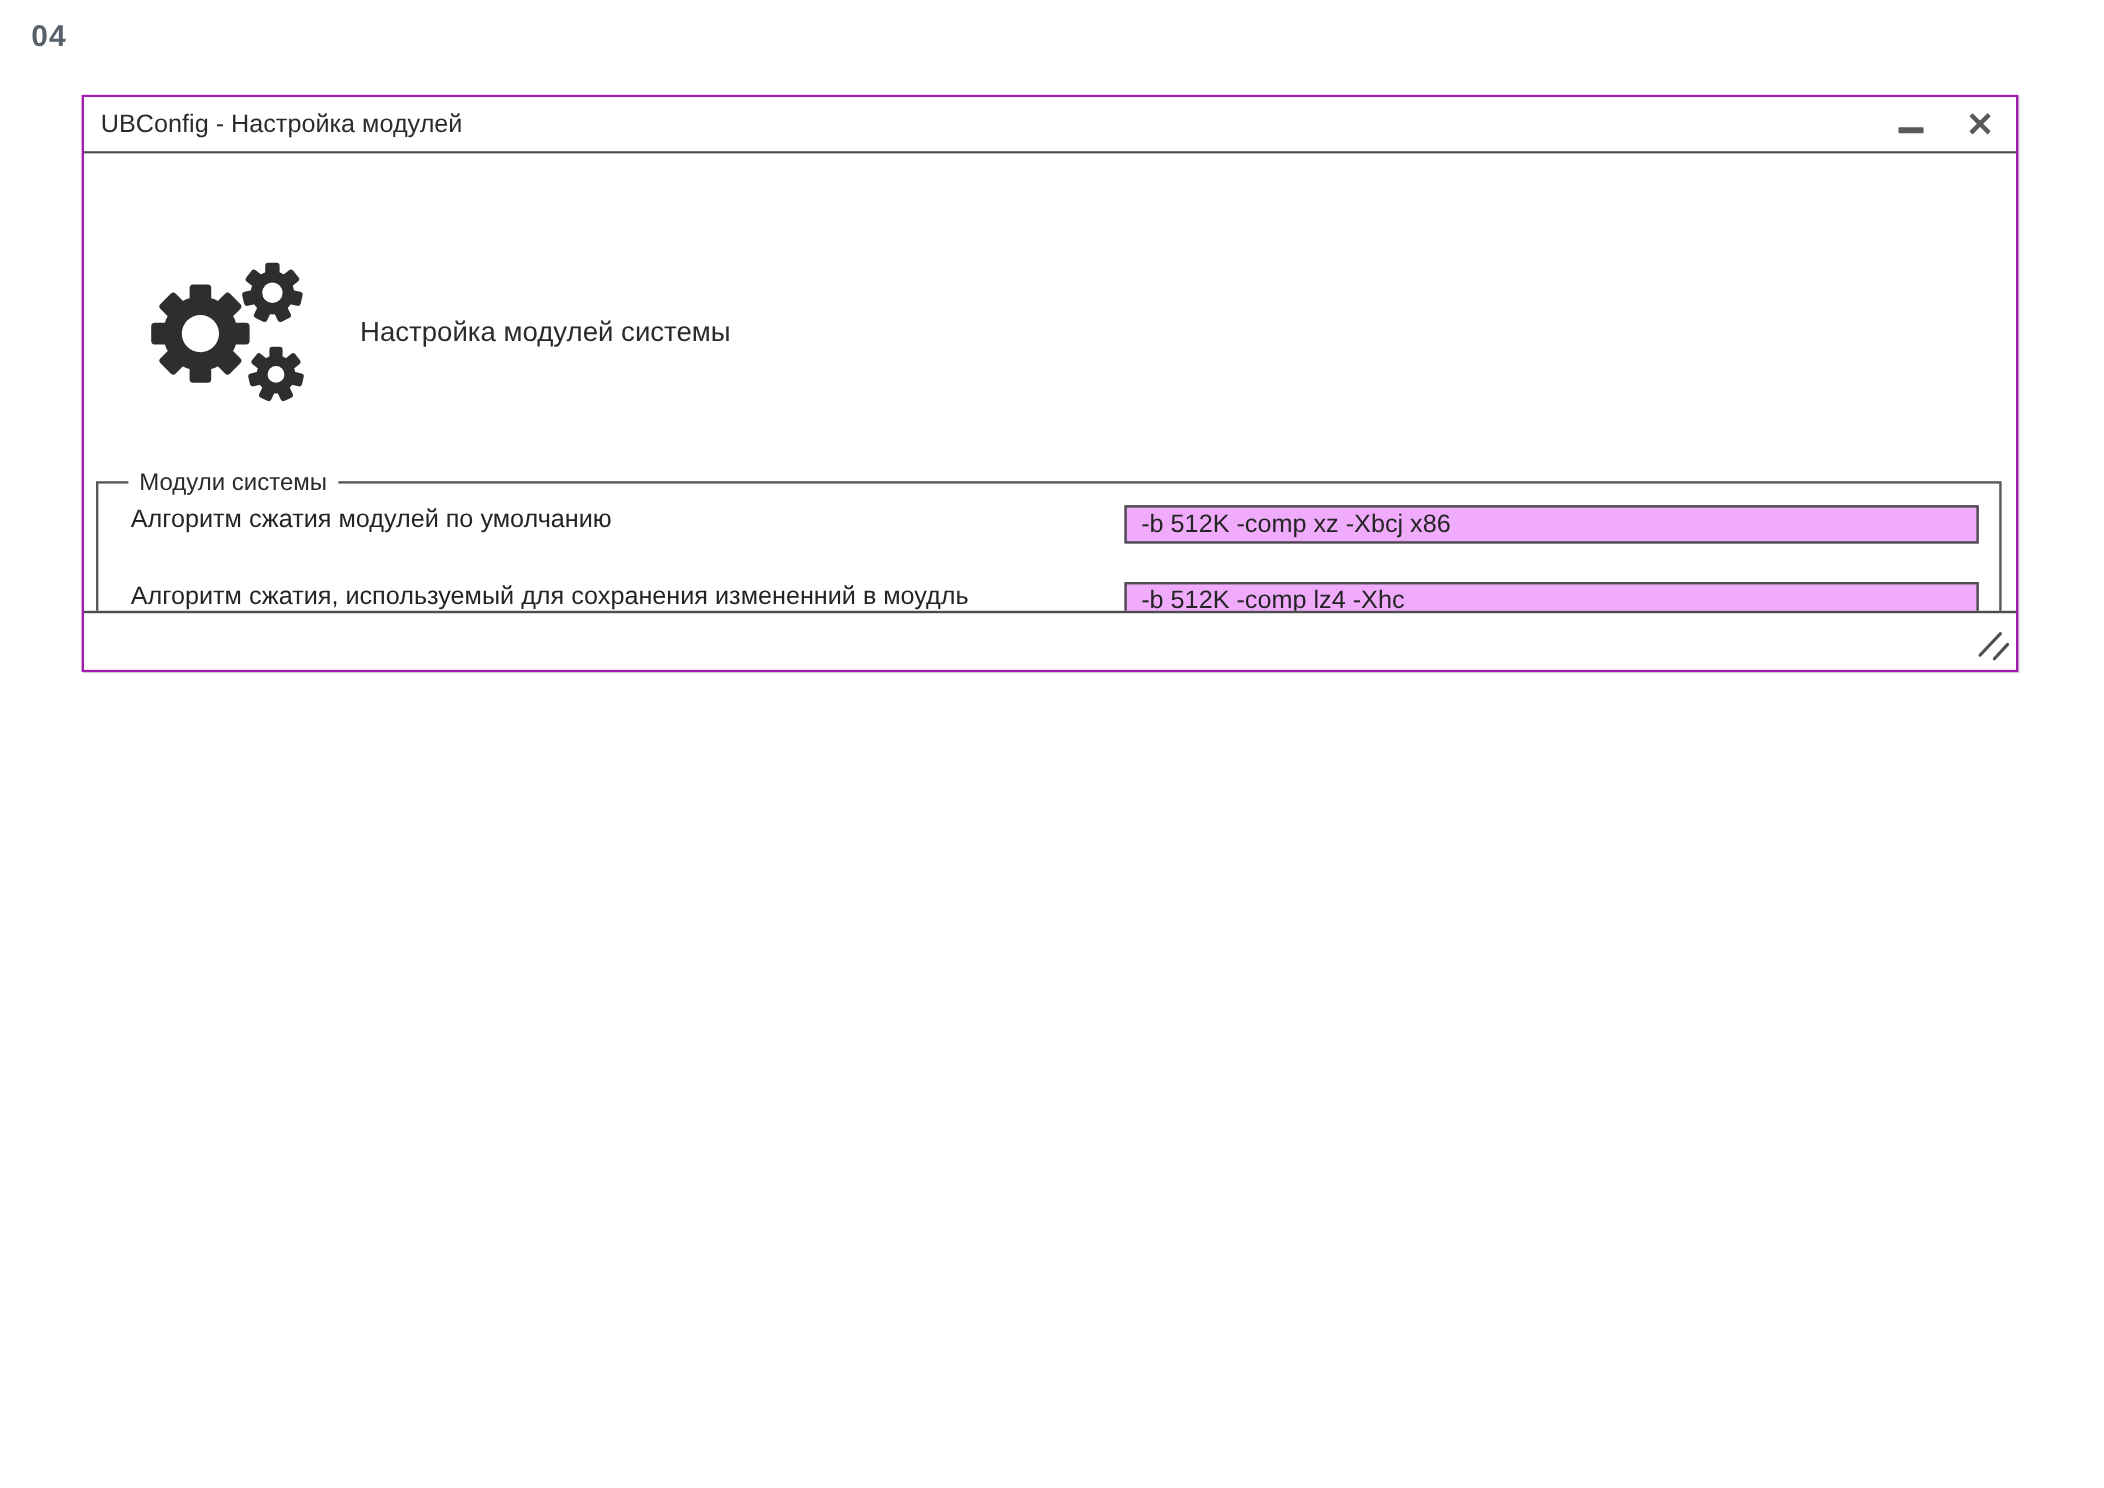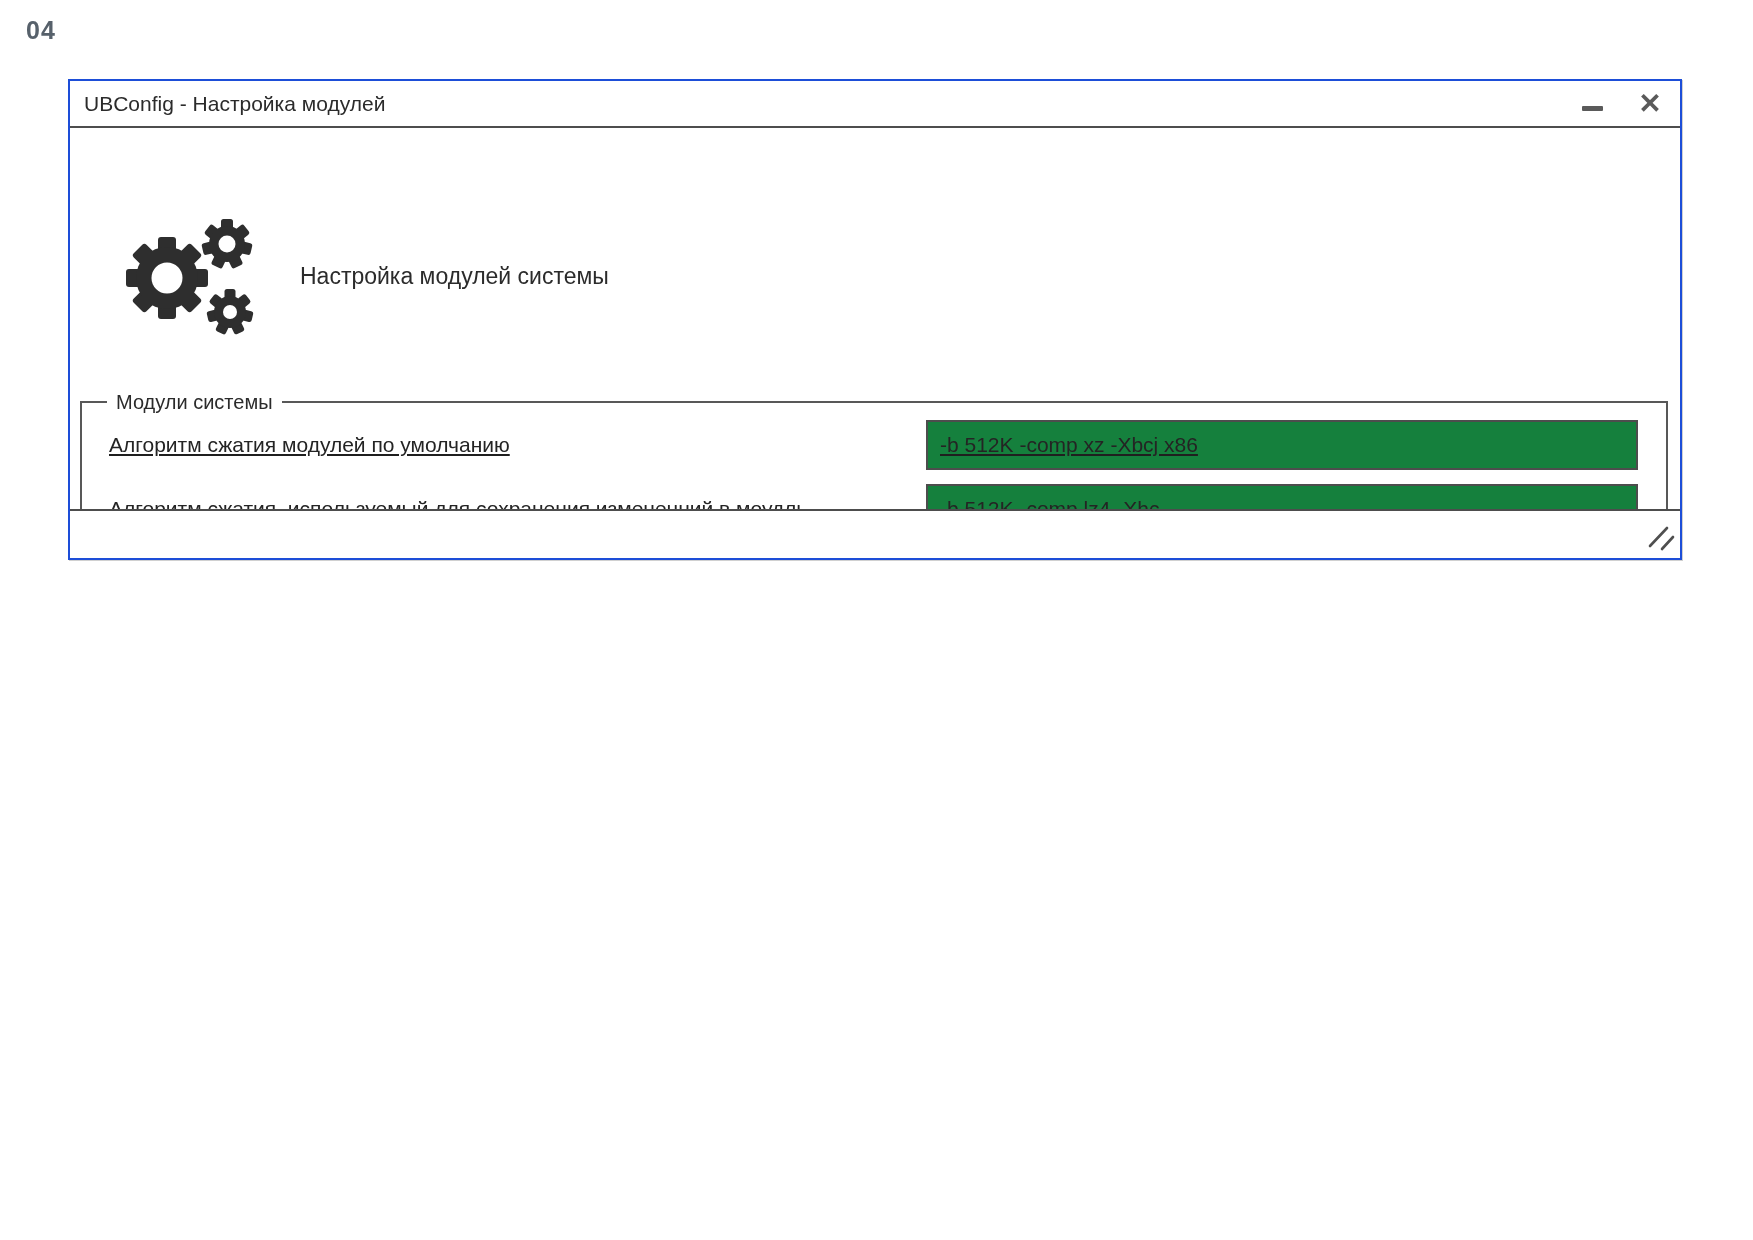--- a/index.html
+++ b/index.html
@@ -12,21 +12,21 @@
     position: relative;
   }
   .page-number {
     position: absolute; left: 26px; top: 16px;
     font-size: 25px; font-weight: bold; color: #57616b;
     letter-spacing: 1px;
   }
   .app-window {
     position: absolute; left: 68px; top: 79px;
     width: 1614px; height: 481px;
-    border: 2px solid #1d4ed8;
+    border: 2px solid #a21caf;
     background: #ffffff;
     display: flex; flex-direction: column;
     box-shadow: 1px 1px 0 rgba(120,120,120,.35);
   }
   .titlebar {
     height: 47px; flex: 0 0 47px;
     border-bottom: 2px solid #4d4d4d;
     display: flex; align-items: center;
     padding: 0 10px 0 14px;
     background: #ffffff;
@@ -62,32 +62,32 @@
     width: 1588px; height: 146px;
     border: 2px solid #585858;
   }
   .groupbox-legend {
     position: absolute; top: -14px; left: 25px;
     background: #ffffff; padding: 0 9px;
     font-size: 20px; color: #2b2b2b; line-height: 26px;
     white-space: nowrap;
   }
   .field-row {
-    position: absolute; left: 0; right: 28px; height: 48px;
-    display: flex; align-items: center; text-decoration: underline;
+    position: absolute; left: 0; right: 17px; height: 48px;
+    display: flex; 
   }
   .field-row.row-0 { top: 18px; }
   .field-row.row-1 { top: 82px; }
   .field-label {
     margin-left: 27px; flex: 1 1 auto;
     font-size: 21px; color: #242424; white-space: nowrap;
   }
   .field-input {
-    width: 712px; height: 50px; flex: 0 0 712px;
-    border: 2px solid #4d4d4d; background: #15803d;
+    width: 712px; height: 32px; flex: 0 0 712px;
+    border: 2px solid #4d4d4d; background: #f0abfc;
     font-family: "Liberation Sans", sans-serif;
     font-size: 21px; color: #242424;
     padding: 0 12px; outline: none;
   }
   .statusbar {
     height: 49px; flex: 0 0 49px;
     border-top: 2px solid #4d4d4d;
     position: relative; background: #ffffff;
   }
   .resize-grip {

